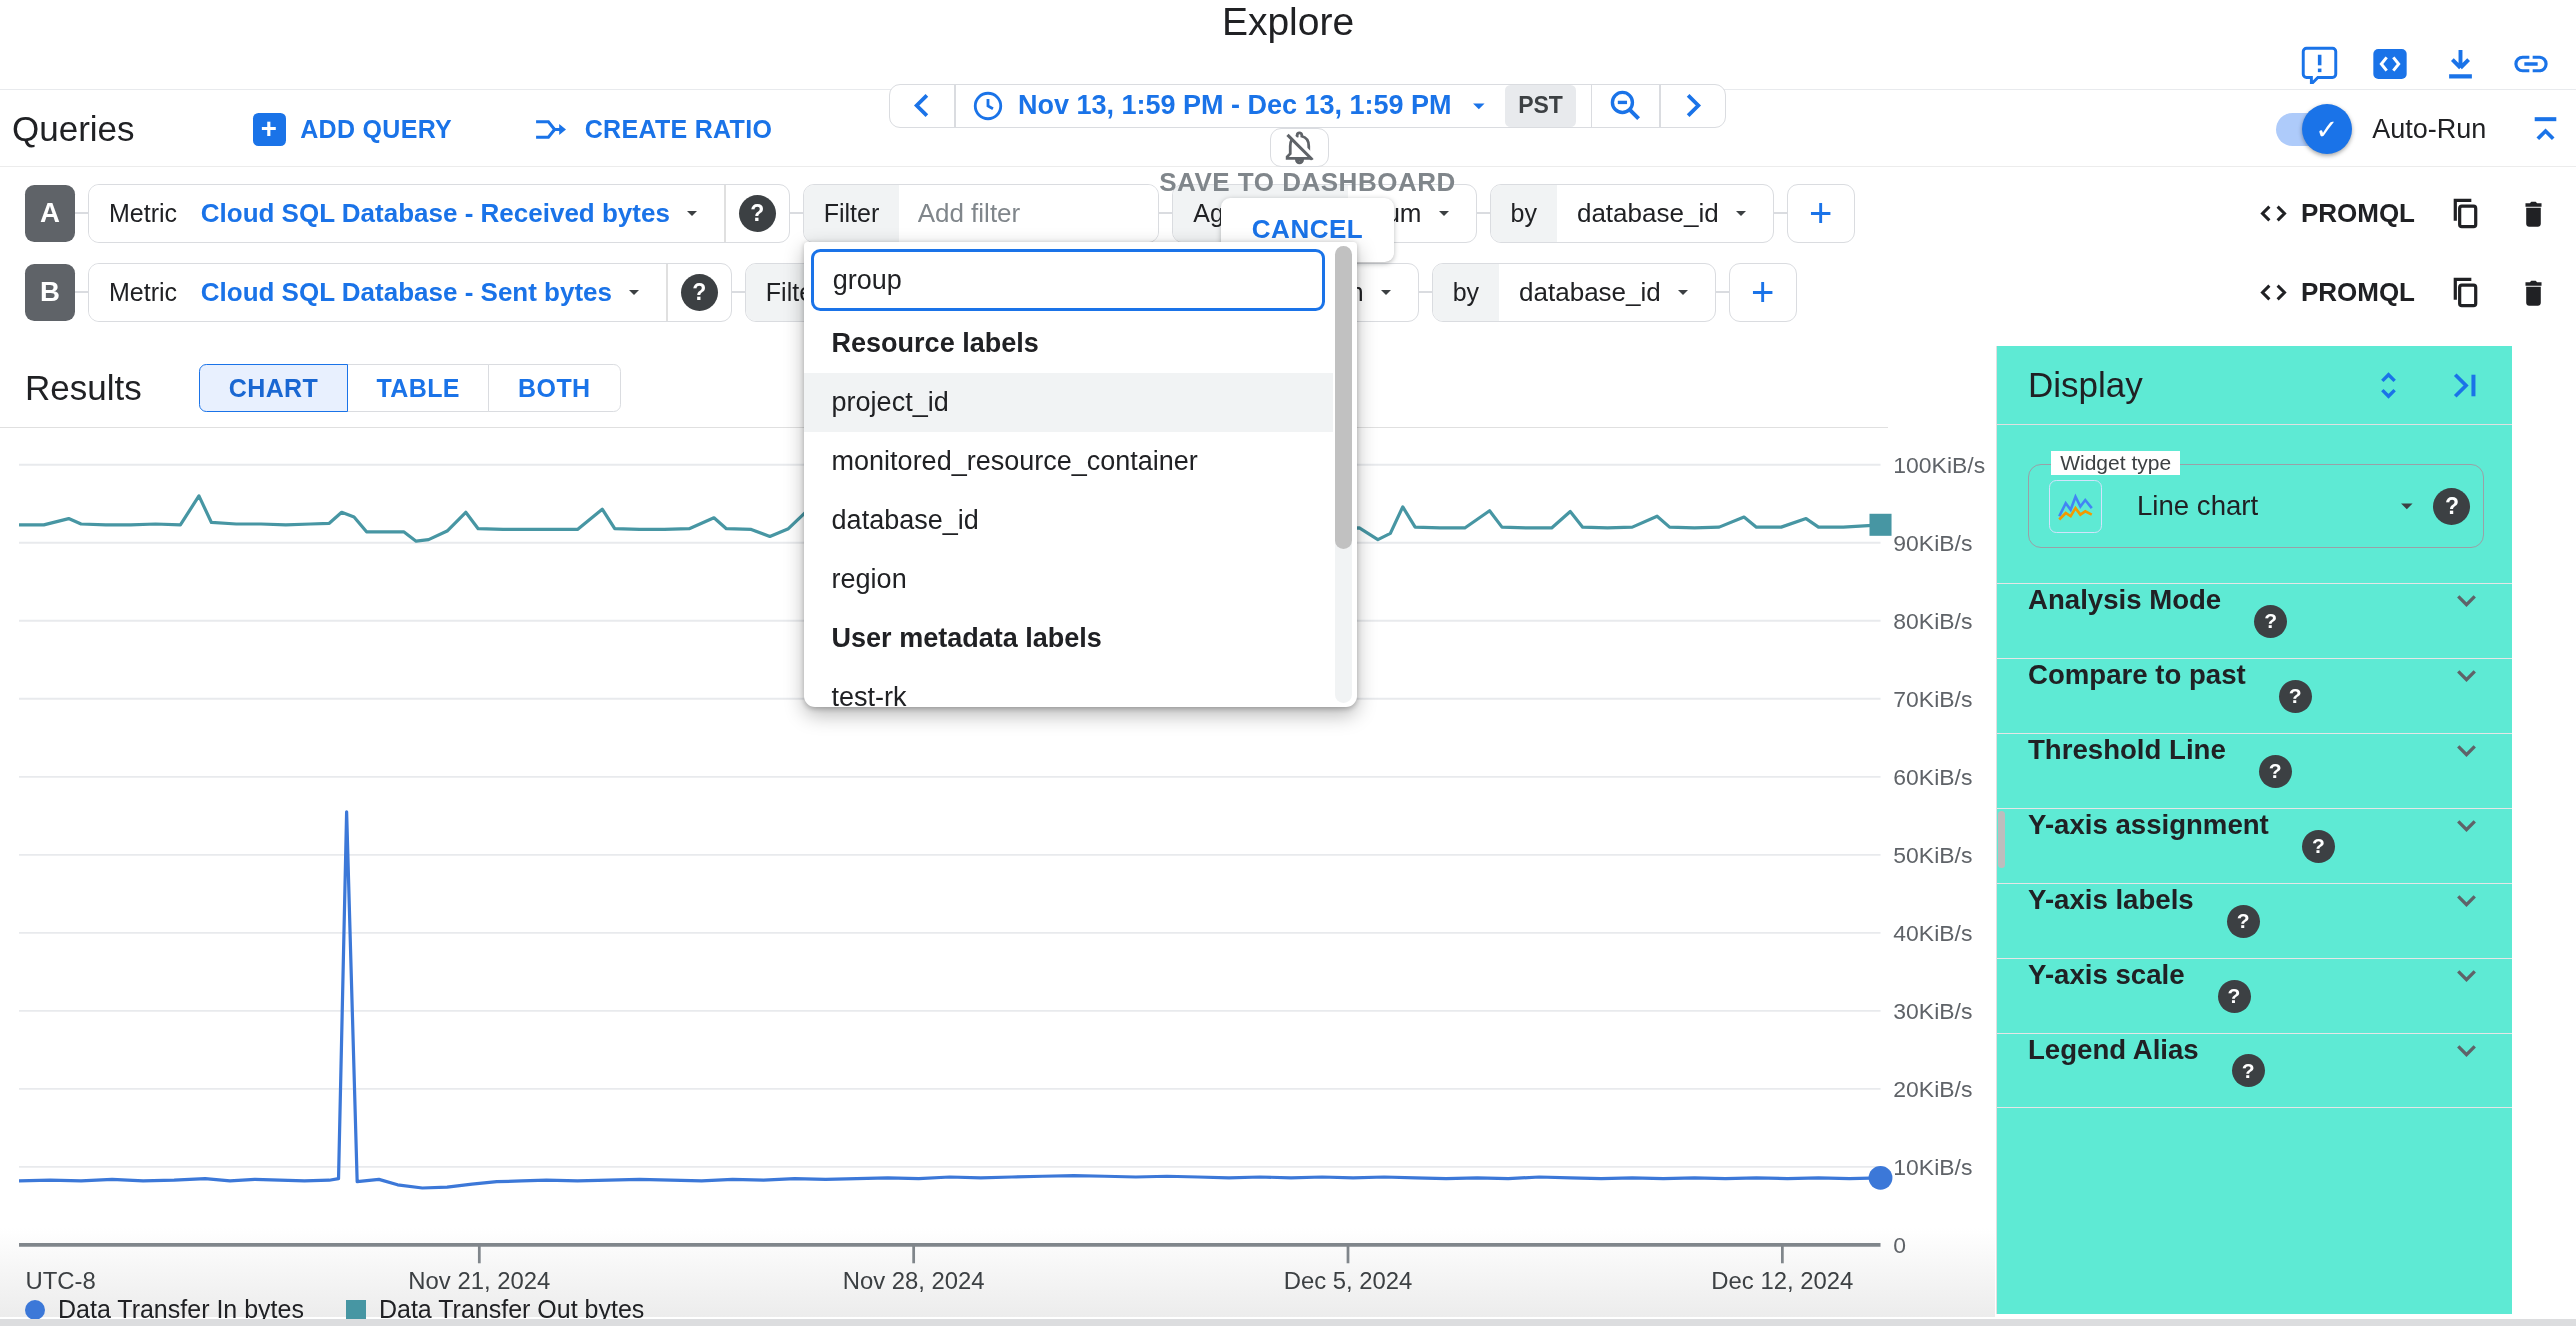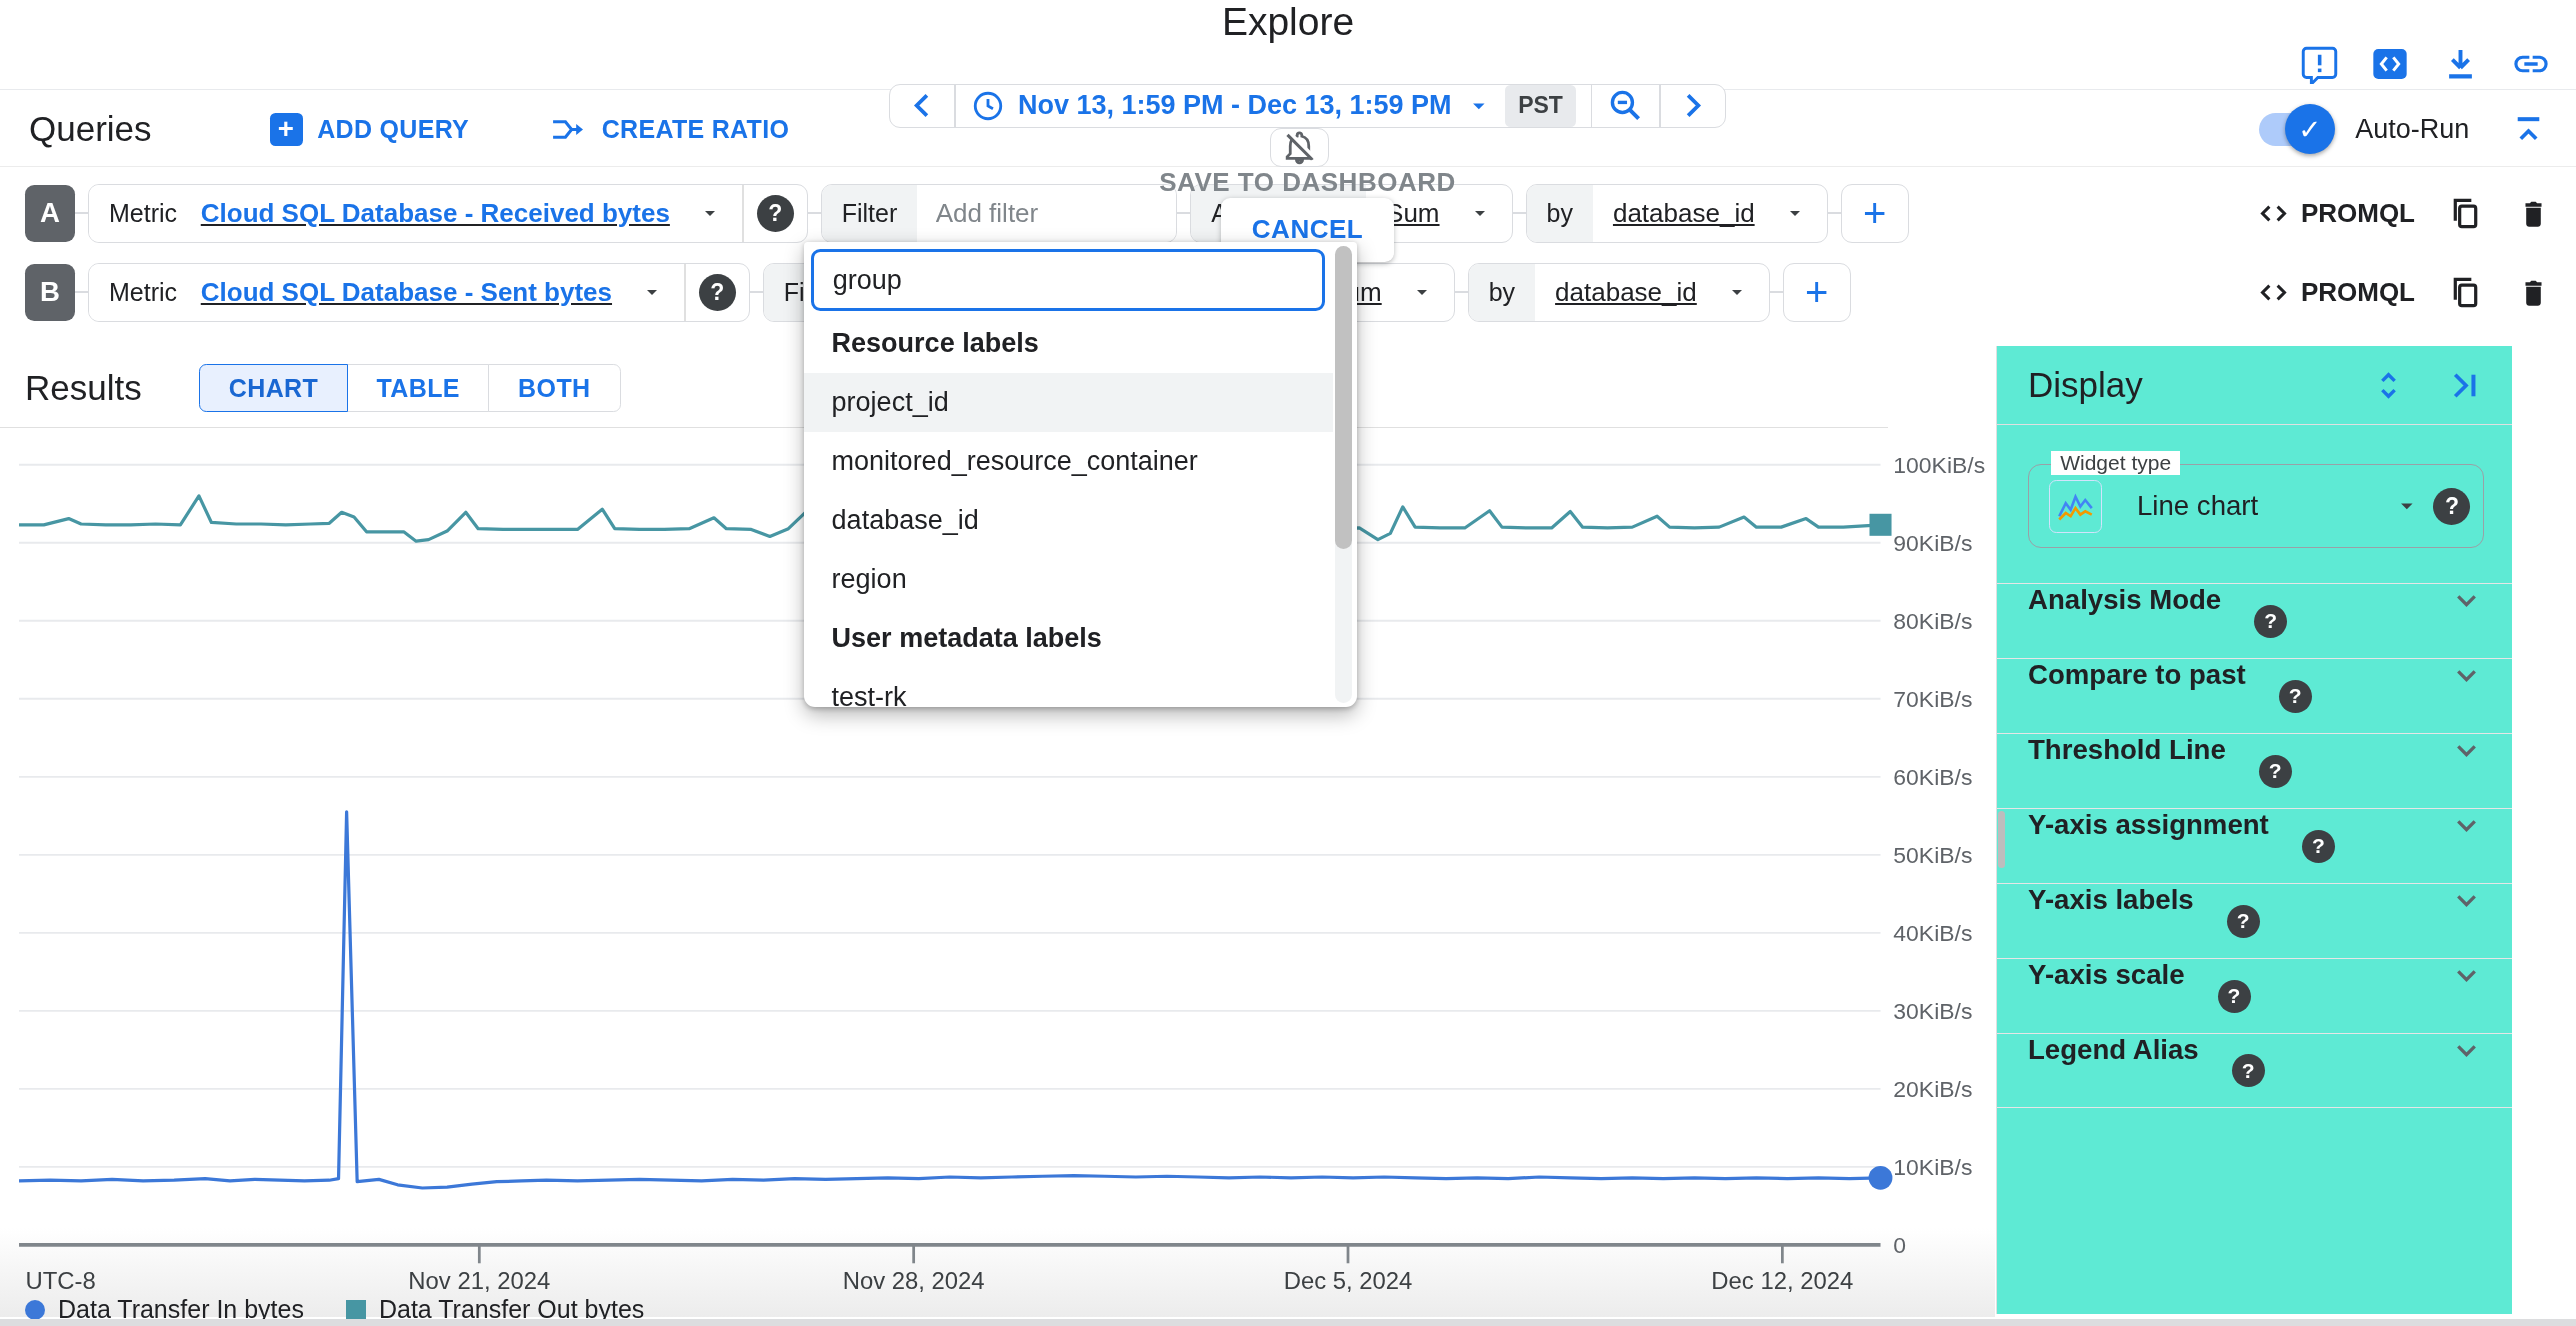--- a/index.html
+++ b/index.html
@@ -21,21 +21,21 @@
   .tb-sep{width:1.8px;height:100%;background:#dadce0;}
   .tb-date{color:#1a73e8;font-size:27px;font-weight:bold;white-space:nowrap;}
   .pst{background:#e8eaed;color:#3c4043;font-size:23px;font-weight:bold;padding:7.3px 13px;border-radius:5.5px;}
   .alarm-box{width:59px;height:61px;border:1.8px solid #dadce0;border-radius:11px;display:flex;align-items:center;justify-content:center;margin-left:22px;}
   .save-btn{color:#80868b;font-size:26px;font-weight:bold;letter-spacing:0.5px;margin-left:39px;white-space:nowrap;cursor:pointer;}
   .cancel-btn{background:#fff;color:#1a73e8;font-size:26px;font-weight:bold;padding:16.5px 31px;border-radius:9.2px;
     box-shadow:0 1.8px 5.5px rgba(60,64,67,.35);margin-left:39px;letter-spacing:0.5px;cursor:pointer;}
 
   
   .queries-band{position:absolute;left:0;top:92px;width:2576px;height:75px;display:flex;align-items:center;
-    padding:0 29px;border-bottom:1.8px solid #ececec;background:#fff;}
+    padding:0 12px;border-bottom:1.8px solid #ececec;background:#fff;}
   .q-heading{font-size:35px;}
   .text-btn{display:flex;align-items:center;gap:14.7px;color:#1a73e8;font-weight:bold;font-size:25px;letter-spacing:0.3px;cursor:pointer;white-space:nowrap;}
   .addq{margin-left:118px;}
   .ratio{margin-left:81px;}
   .addq-icon{width:33px;height:33px;background:#1a73e8;color:#fff;border-radius:5.5px;display:flex;align-items:center;justify-content:center;font-size:27.6px;font-weight:bold;}
   .qb-right{margin-left:auto;display:flex;align-items:center;gap:26px;}
   .toggle{position:relative;width:70px;height:33px;background:#aecbfa;border-radius:16.5px;cursor:pointer;}
   .toggle-thumb{position:absolute;right:-5.5px;top:-8.3px;width:50px;height:50px;border-radius:50%;background:#1a73e8;color:#fff;
     display:flex;align-items:center;justify-content:center;font-size:27.6px;box-shadow:0 1.8px 4.6px rgba(0,0,0,.35);}
   .autorun-label{font-size:27px;}
@@ -43,21 +43,21 @@
 
   
   .query-rows{position:absolute;left:0;top:167px;width:2576px;height:182px;padding:16.5px 25px 0;background:#fff;}
   .q-row{display:flex;align-items:center;height:59px;margin-bottom:20px;}
   .q-badge{width:50px;height:57px;background:#5f6368;color:#fff;border-radius:9.2px;display:flex;align-items:center;justify-content:center;
     font-size:27.6px;font-weight:bold;flex:none;}
   .conn{width:13px;height:1.8px;background:#dadce0;flex:none;}
   .pill{display:flex;align-items:stretch;height:59px;border:1.8px solid #dadce0;border-radius:11px;background:#fff;overflow:hidden;flex:none;}
   .chip{display:flex;align-items:center;background:#f1f3f4;padding:0 20px;font-size:25px;color:#202124;}
   .chip.white{background:#fff;padding-right:3.7px;}
-  .pill-val{display:flex;align-items:center;gap:28px;padding:0 20px;font-size:26px;cursor:pointer;text-decoration:underline;}
+  .pill-val{display:flex;align-items:center;gap:10px;padding:0 20px;font-size:26px;cursor:pointer;}
   .metric-val{color:#1a73e8;font-weight:bold;white-space:nowrap;}
   .pill-divider{width:1.8px;background:#e0e0e0;}
   .q-circle{width:37px;height:37px;border-radius:50%;background:#3c4043;color:#fff;display:flex;align-items:center;justify-content:center;
     font-size:23px;font-weight:bold;align-self:center;margin:0 13px;flex:none;cursor:pointer;}
   .q-circle.small{width:33px;height:33px;font-size:21px;}
   .filter-input{border:none;outline:none;padding:0 18.4px;font-size:26px;font-family:inherit;color:#202124;width:259px;background:#fff;}
   .filter-input::placeholder{color:#80868b;}
   .plus-btn{width:68px;height:59px;border:1.8px solid #dadce0;border-radius:11px;color:#1a73e8;font-size:40px;font-weight:normal;
     display:flex;align-items:center;justify-content:center;background:#fff;cursor:pointer;flex:none;}
   .promql-group{margin-left:auto;display:flex;align-items:center;gap:33px;}

